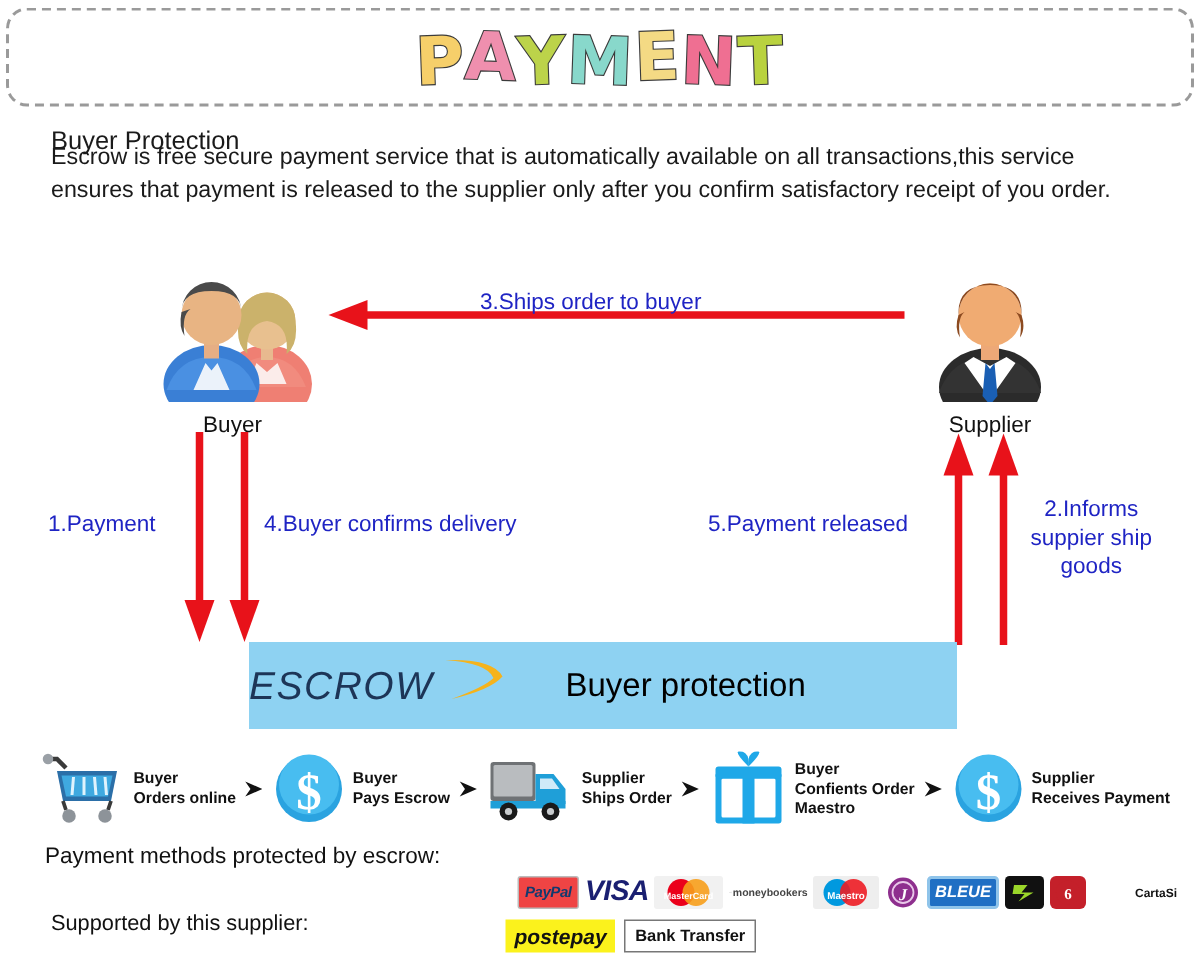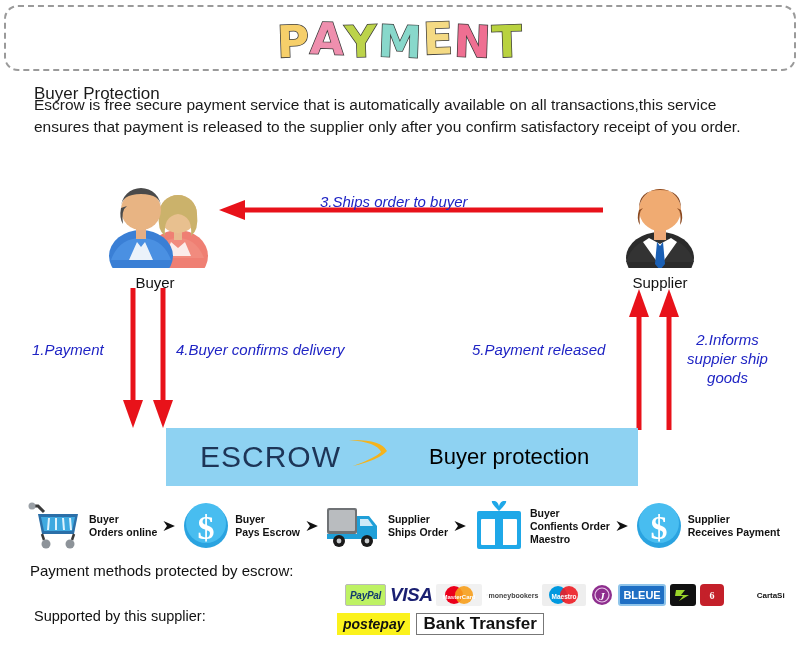--- a/index.html
+++ b/index.html
@@ -40,40 +40,39 @@
   
   .actor{ position:absolute; text-align:center; }
   .actor-label{ font-size:15px; color:#111; margin-top:2px; }
   #actor-buyer{ left:95px; top:168px; width:120px; }
   #actor-supplier{ left:605px; top:168px; width:110px; }
 
   
   .flow-label{
     position:absolute; color:#1f24c4; font-size:15px; line-height:19px;
     white-space:nowrap;
-    font-style:italic;
   }
   #label-ships-order{ left:320px; top:192px; }
   #label-payment{ left:32px; top:340px; }
   #label-buyer-confirms{ left:176px; top:340px; }
   #label-payment-released{ left:460px; top:340px;margin-left:12px; }
   #label-informs-supplier{ left:680px; top:330px; white-space:normal; width:95px;text-align:center; }
 
   
   .arrow-v, .arrow-h{ position:absolute; }
 
   
   #escrow-bar{
     position:absolute; left:166px; top:428px; width:472px; height:58px;
     background:#8ed2f2;
     display:flex; align-items:center;
   }
   #escrow-wordmark{
     font-family:"Liberation Sans", sans-serif;
-    font-size:30px; color:#1d3557; letter-spacing:1px; margin-left:34px;
+    font-size:26px; color:#1d3557; letter-spacing:1px; font-style:italic;
   }
   #escrow-swoosh{ margin-left:6px; margin-top:-8px; }
   #escrow-tagline{ font-size:22px; color:#000; margin-left:40px; }
 
   
   #process-steps{
     position:absolute; left:28px; top:498px; width:752px; height:56px;
     display:flex; align-items:center;
   }
   .step{ display:flex; align-items:center; }
@@ -96,43 +95,43 @@
   }
   #logo-row-2{
     position:absolute; left:337px; top:613px;
     display:flex; align-items:flex-end; gap:6px;
   }
   .logo{
     height:22px; display:flex; align-items:center; justify-content:center;
     font-size:11px; font-weight:bold;
   }
   .logo-paypal{
-    background:#bef264; border:1px solid #bbb; padding:1px 4px; border-radius:2px;
+    background:#ef4444; border:1px solid #bbb; padding:1px 4px; border-radius:2px;
     color:#123a6e; font-style:italic; font-size:10px; letter-spacing:-0.3px;text-align:right;
   }
   .logo-visa{ color:#1a1f71; font-size:19px; font-style:italic; font-weight:bold; letter-spacing:-0.5px;}
   .logo-mc{ width:46px; position:relative; }
   .logo-moneybookers{ width:52px; color:#444; font-size:7px; text-align:center; line-height:9px;}
   .logo-maestro{ width:44px; position:relative; }
   .logo-jcb{ width:24px; }
   .logo-bleue{
     background:#1f6fc4; color:#fff; padding:2px 3px; border-radius:3px;
-    font-size:11px; border:2px solid #8fc4ea;
+    font-size:11px; border:2px solid #8fc4ea;font-style:italic;
   }
   .logo-dark{ width:26px; height:22px; background:#111; border-radius:3px;
     display:flex; align-items:center; justify-content:center; }
   .logo-red{ width:24px; height:22px; background:#c4202a; border-radius:4px;
     display:flex; align-items:center; justify-content:center; }
   .logo-cartasi{ width:42px; text-align:center; color:#111; font-size:8px; line-height:9px;gap:44px;}
   .logo-postepay{
     background:#fbf21c; color:#111; font-style:italic; font-weight:bold;
     font-size:14px; padding:1px 6px;
   }
   .logo-banktransfer{
-    background:#fff; border:1px solid #777; color:#111; font-size:17px;
+    background:#fff; border:1px solid #777; color:#111; font-size:11px;
     font-weight:bold; padding:2px 6px;
   }
 </style>
 </head>
 <body>
 
 <div id="header-banner">
   <div id="payment-title">
       <span class="ltr" style="color: rgb(246, 207, 106); transform: rotate(-2deg); margin-bottom: 0px;">P</span>
       <span class="ltr" style="color: rgb(239, 143, 174); transform: rotate(2deg); margin-bottom: 3px;">A</span>

